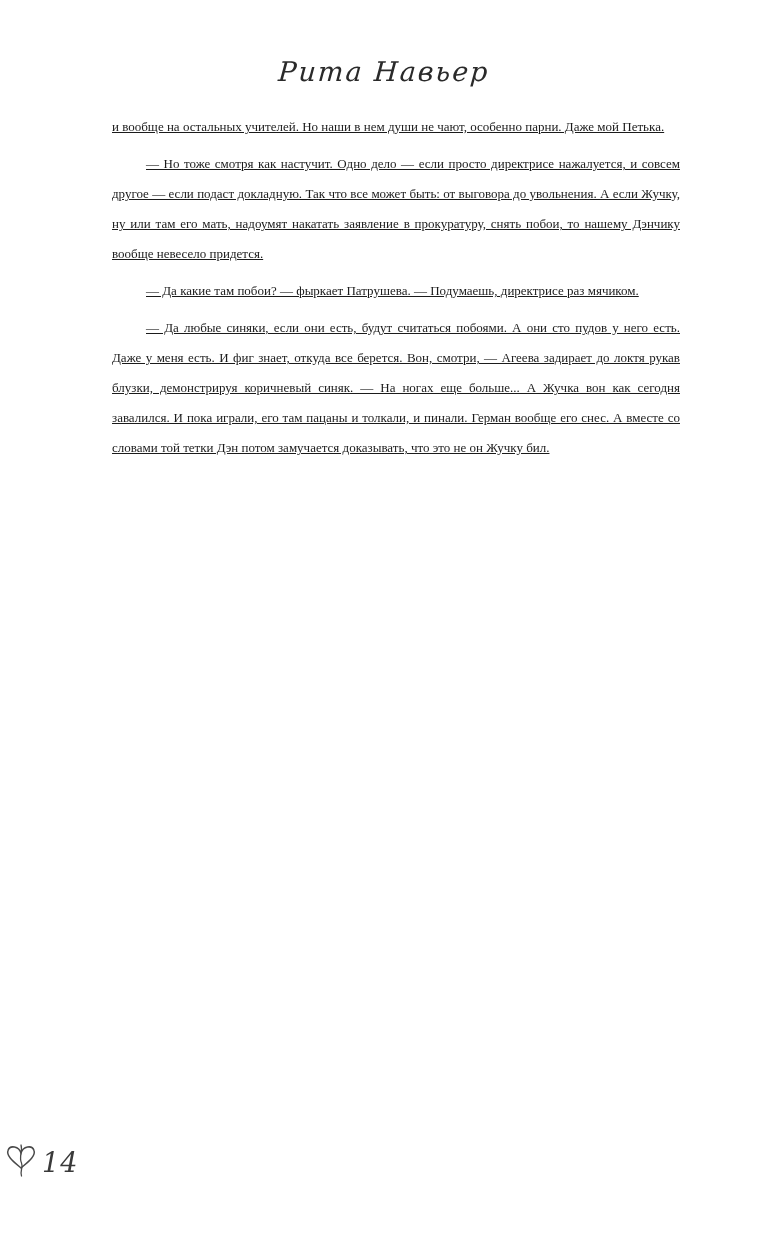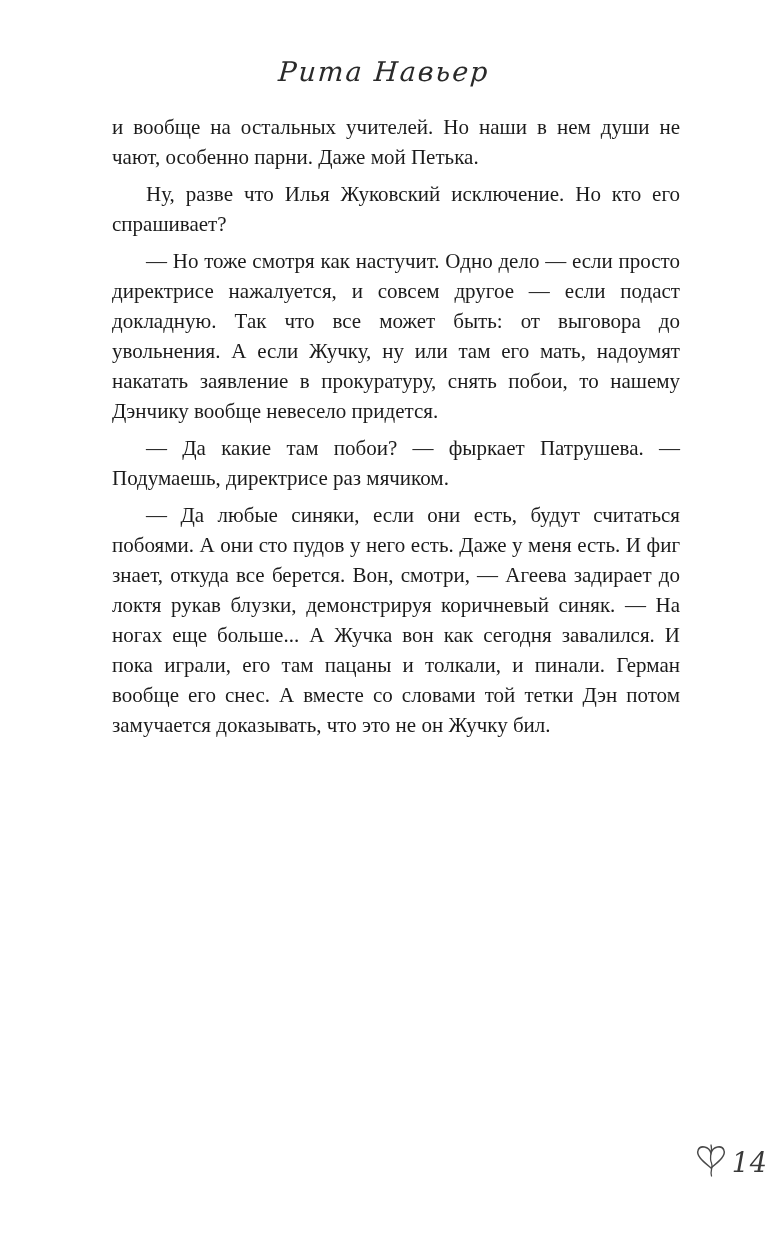--- a/index.html
+++ b/index.html
@@ -29,40 +29,41 @@
     font-size: 27px;
     letter-spacing: 2px;
     color: #2a2a2a;
     transform: skewX(-4deg);
   }
   .body-text {
     position: absolute;
     top: 112px;
     left: 112px;
     width: 568px;
-    font-size: 21px;
+    font-size: 13px;
     line-height: 30px;
     text-align: justify;
     color: #1b1b1b;
+    text-decoration: underline;
   }
   .body-text p {
     margin: 0 0 7px 0;
     text-indent: 34px;
   }
   .body-text p.no-indent {
     text-indent: 0;
   }
   .footer {
     position: absolute;
     bottom: 58px;
     left: 0;
     width: 100%;
     display: flex;
     align-items: center;
-    justify-content: flex-end;
+    justify-content: flex-start;
   }
   .heart-icon {
     display: inline-block;
   }
   .page-number {
     font-family: "DejaVu Serif", serif;
     font-style: italic;
     font-size: 27px;
     font-weight: 300;
     color: #3a3a3a;
@@ -71,21 +72,20 @@
 </style>
 </head>
 <body>
 
 <div class="page">
 
   <div class="author-header">Рита Навьер</div>
 
   <div class="body-text">
     <p class="no-indent">и вообще на остальных учителей. Но наши в нем души не чают, особенно парни. Даже мой Петька.</p>
-    <p>Ну, разве что Илья Жуковский исключение. Но кто его спрашивает?</p>
     <p>— Но тоже смотря как настучит. Одно дело — если просто директрисе нажалуется, и совсем другое — если подаст докладную. Так что все может быть: от выговора до увольнения. А если Жучку, ну или там его мать, надоумят накатать заявление в прокуратуру, снять побои, то нашему Дэнчику вообще невесело придется.</p>
     <p>— Да какие там побои? — фыркает Патрушева. — Подумаешь, директрисе раз мячиком.</p>
     <p>— Да любые синяки, если они есть, будут считаться побоями. А они сто пудов у него есть. Даже у меня есть. И фиг знает, откуда все берется. Вон, смотри, — Агеева задирает до локтя рукав блузки, демонстрируя коричневый синяк. — На ногах еще больше... А Жучка вон как сегодня завалился. И пока играли, его там пацаны и толкали, и пинали. Герман вообще его снес. А вместе со словами той тетки Дэн потом замучается доказывать, что это не он Жучку бил.</p>
   </div>
 
   <div class="footer">
     <span class="heart-icon">
       <svg width="42" height="36" viewBox="0 0 42 36" aria-hidden="true">
         <path d="M21 11 C19 4.5, 10 2.5, 8 8.5 C6 14, 14 20, 21 26 C28 20, 36 14, 34 8.5 C32 2.5, 23 4.5, 21 11 Z" fill="none" stroke="#4a4a4a" stroke-width="1.5" stroke-linecap="round"></path>
         <path d="M21 3 C23 9, 18.5 15, 21.5 21 C23.5 25, 19.5 30, 21.5 34" fill="none" stroke="#4a4a4a" stroke-width="1.3" stroke-linecap="round"></path>

